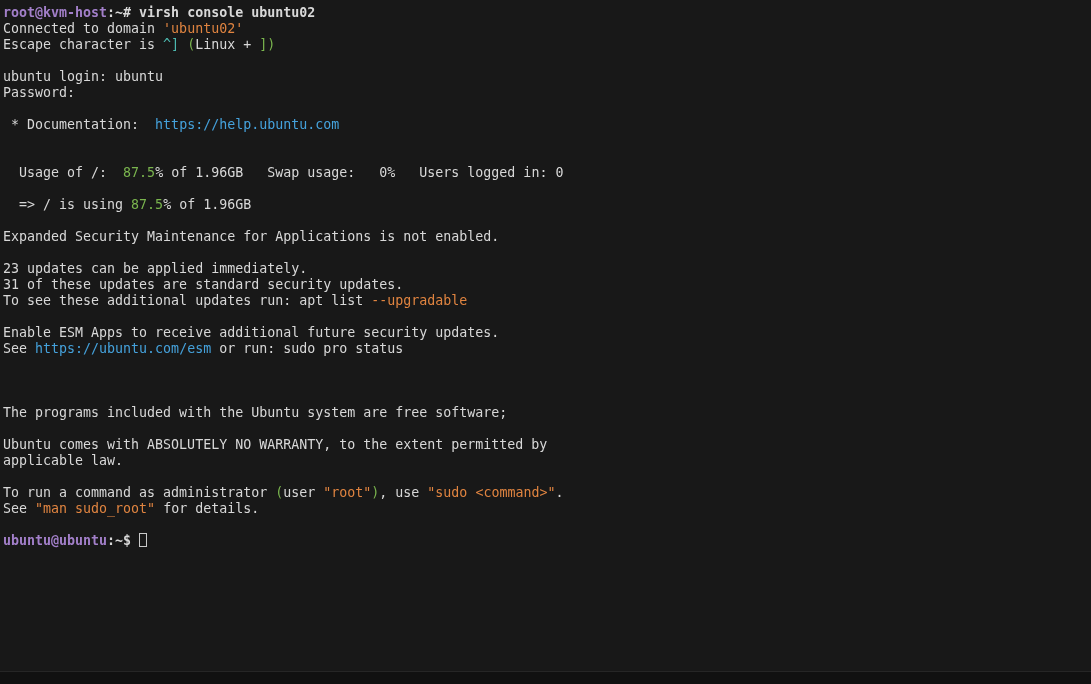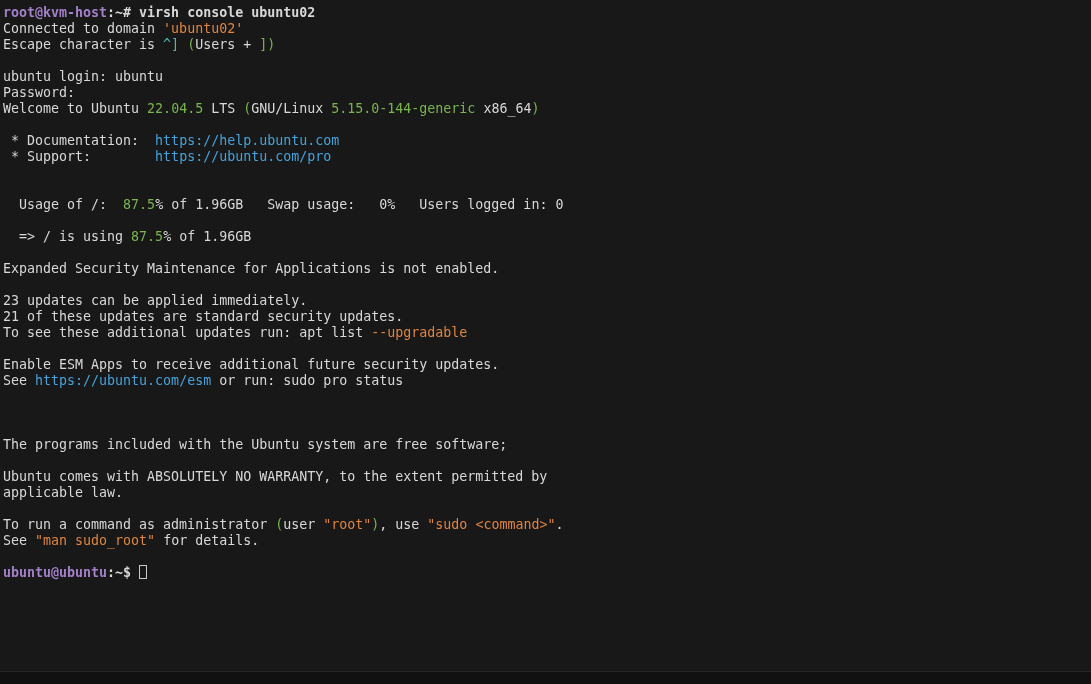--- a/index.html
+++ b/index.html
@@ -51,38 +51,36 @@
     border-top: 1px solid #262626;
   }
 </style>
 </head>
 <body>
 
 <div class="terminal">
   <div class="screen">
       <div class="line"><span class="c-purple b">root@kvm-host</span><span class="c-fg b">:~# virsh console ubuntu02</span></div>
       <div class="line"><span class="c-fg">Connected to domain </span><span class="c-orange">'ubuntu02'</span></div>
-      <div class="line"><span class="c-fg">Escape character is </span><span class="c-cyan">^]</span><span class="c-fg"> </span><span class="c-green">(</span><span class="c-fg">Users + </span><span class="c-green">])</span></div>
+      <div class="line"><span class="c-fg">Escape character is </span><span class="c-cyan">^]</span><span class="c-fg"> </span><span class="c-green">(</span><span class="c-fg">Linux + </span><span class="c-green">])</span></div>
       <div class="line"></div>
       <div class="line"><span class="c-fg">ubuntu login: ubuntu</span></div>
       <div class="line"><span class="c-fg">Password:</span></div>
-      <div class="line"><span class="c-fg">Welcome to Ubuntu </span><span class="c-green">22.04.5</span><span class="c-fg"> LTS </span><span class="c-green">(</span><span class="c-fg">GNU/Linux </span><span class="c-green">5.15.0-144-generic</span><span class="c-fg"> x86_64</span><span class="c-green">)</span></div>
       <div class="line"></div>
       <div class="line"><span class="c-fg"> * Documentation:  </span><span class="c-blue">https://help.ubuntu.com</span></div>
-      <div class="line"><span class="c-fg"> * Support:        </span><span class="c-blue">https://ubuntu.com/pro</span></div>
       <div class="line"></div>
       <div class="line"></div>
       <div class="line"><span class="c-fg">  Usage of /:  </span><span class="c-green">87.5</span><span class="c-fg">% of 1.96GB   Swap usage:   0%   Users logged in: 0</span></div>
       <div class="line"></div>
       <div class="line"><span class="c-fg">  =&gt; / is using </span><span class="c-green">87.5</span><span class="c-fg">% of 1.96GB</span></div>
       <div class="line"></div>
       <div class="line"><span class="c-fg">Expanded Security Maintenance for Applications is not enabled.</span></div>
       <div class="line"></div>
       <div class="line"><span class="c-fg">23 updates can be applied immediately.</span></div>
-      <div class="line"><span class="c-fg">21 of these updates are standard security updates.</span></div>
+      <div class="line"><span class="c-fg">31 of these updates are standard security updates.</span></div>
       <div class="line"><span class="c-fg">To see these additional updates run: apt list </span><span class="c-orange">--upgradable</span></div>
       <div class="line"></div>
       <div class="line"><span class="c-fg">Enable ESM Apps to receive additional future security updates.</span></div>
       <div class="line"><span class="c-fg">See </span><span class="c-blue">https://ubuntu.com/esm</span><span class="c-fg"> or run: sudo pro status</span></div>
       <div class="line"></div>
       <div class="line"></div>
       <div class="line"></div>
       <div class="line"><span class="c-fg">The programs included with the Ubuntu system are free software;</span></div>
       <div class="line"></div>
       <div class="line"><span class="c-fg">Ubuntu comes with ABSOLUTELY NO WARRANTY, to the extent permitted by</span></div>

